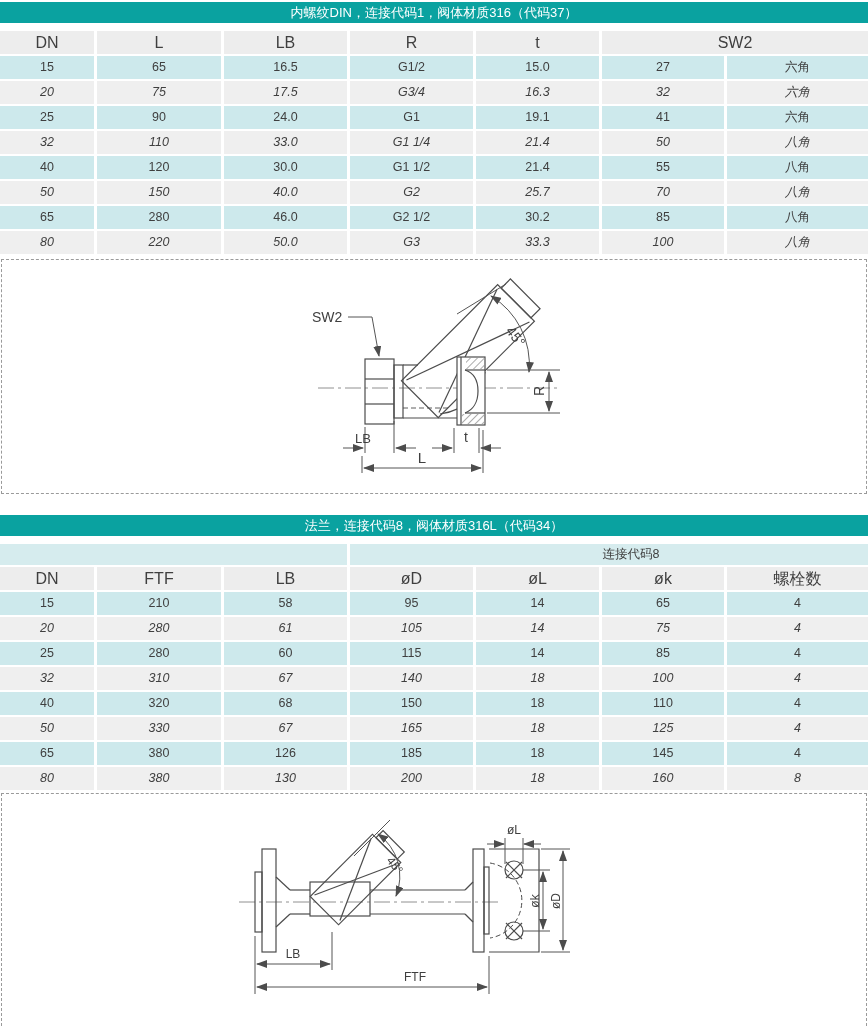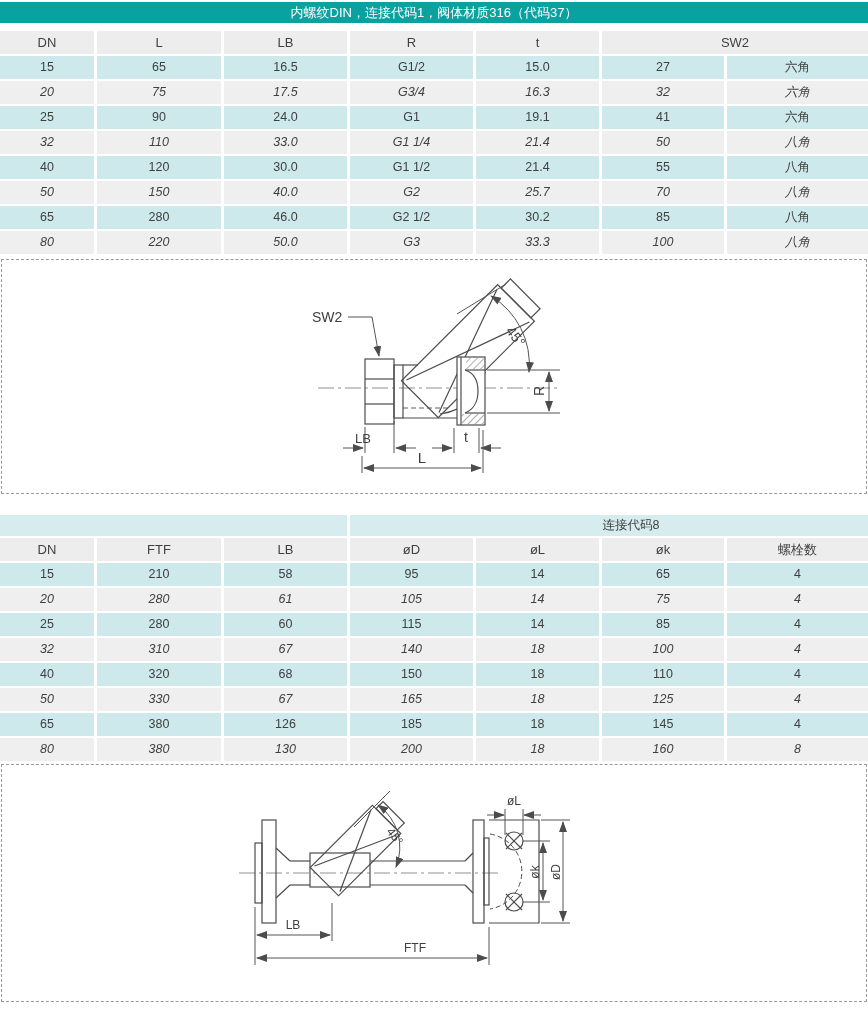--- a/index.html
+++ b/index.html
@@ -1,21 +1,21 @@
 <!DOCTYPE html>
 <html><head>
 <meta charset="utf-8">
 <style>
   html,body{margin:0;padding:0;background:#fff;}
   body{width:868px;font-family:"Liberation Sans",sans-serif;-webkit-font-smoothing:antialiased;}
   .page{width:868px;padding-top:2px;}
   .title-bar{height:21px;line-height:21px;background:#0aa2a0;color:#fff;text-align:center;font-size:13px;margin-bottom:8px;}
   .trow{display:grid;grid-template-columns:94px 124px 123px 123px 123px 122px 1fr;column-gap:3px;margin-bottom:2px;}
   .cell{height:23px;line-height:23px;text-align:center;font-size:12.5px;color:#3f3f3f;background:#efefef;overflow:hidden;}
-  .thead .cell{background:#ededed;font-size:13px;}
+  .thead .cell{background:#ededed;font-size:16px;}
   .subhead .cell{background:#d6ecee;height:21px;line-height:21px;padding-left:44px;}
   .subhead .blank{background:#d6ecee;}
   .row-odd .cell{background:#cde9ec;}
   .row-even .cell{background:#efefef;font-style:italic;}
   .span2{grid-column:span 2;}
   .span3{grid-column:span 3;}
   .span4{grid-column:span 4;}
   .diagram-box{border:1px dashed #9a9a9a;margin:5px 1px 21px 1px;background:#fff;}
   .diagram-box.d2{margin-bottom:0;margin-top:3px;}
   svg{display:block;}
@@ -184,20 +184,21 @@
       <text x="310" y="62" font-size="14">SW2</text>
       <text x="513" y="81" font-size="14" text-anchor="middle" transform="rotate(52 513 77)">45°</text>
       <text x="537" y="136" font-size="14" text-anchor="middle" transform="rotate(-90 537 131)">R</text>
       <text x="361" y="183" font-size="13" text-anchor="middle">LB</text>
       <text x="464" y="182" font-size="14" text-anchor="middle">t</text>
       <text x="420" y="203" font-size="15" text-anchor="middle">L</text>
     </svg>
   </div>
 
   <section>
+    <div class="title-bar">法兰，连接代码8，阀体材质316L（代码34）</div>
     <div class="trow subhead">
       <div class="cell blank span3"></div>
       <div class="cell span4">连接代码8</div>
     </div>
     <div class="trow thead">
       <div class="cell">DN</div>
       <div class="cell">FTF</div>
       <div class="cell">LB</div>
       <div class="cell">øD</div>
       <div class="cell">øL</div>

